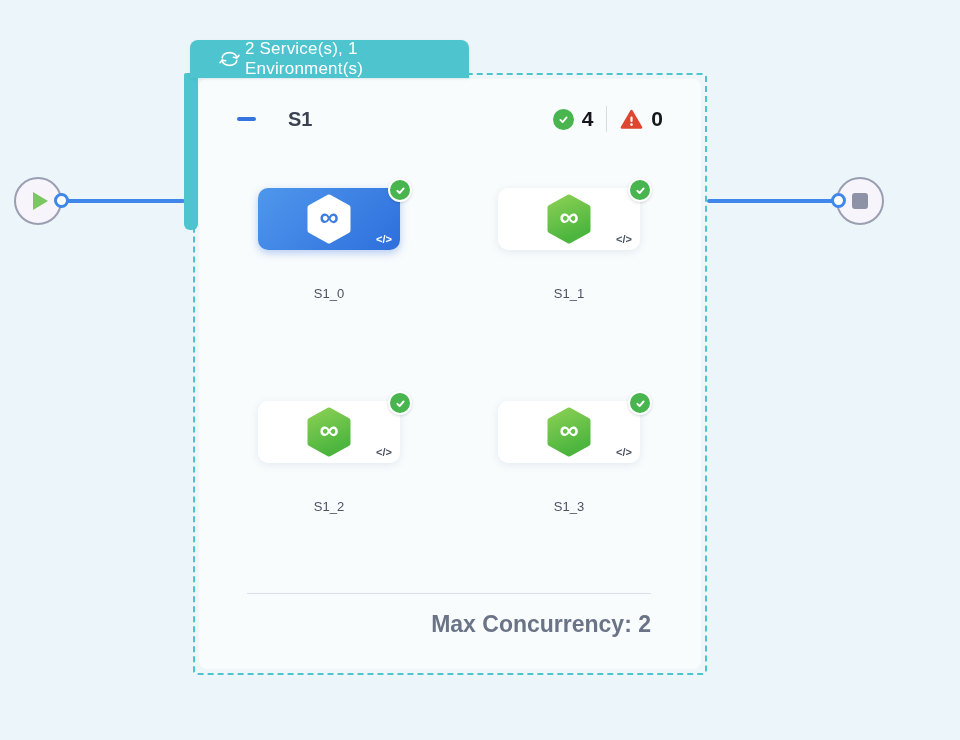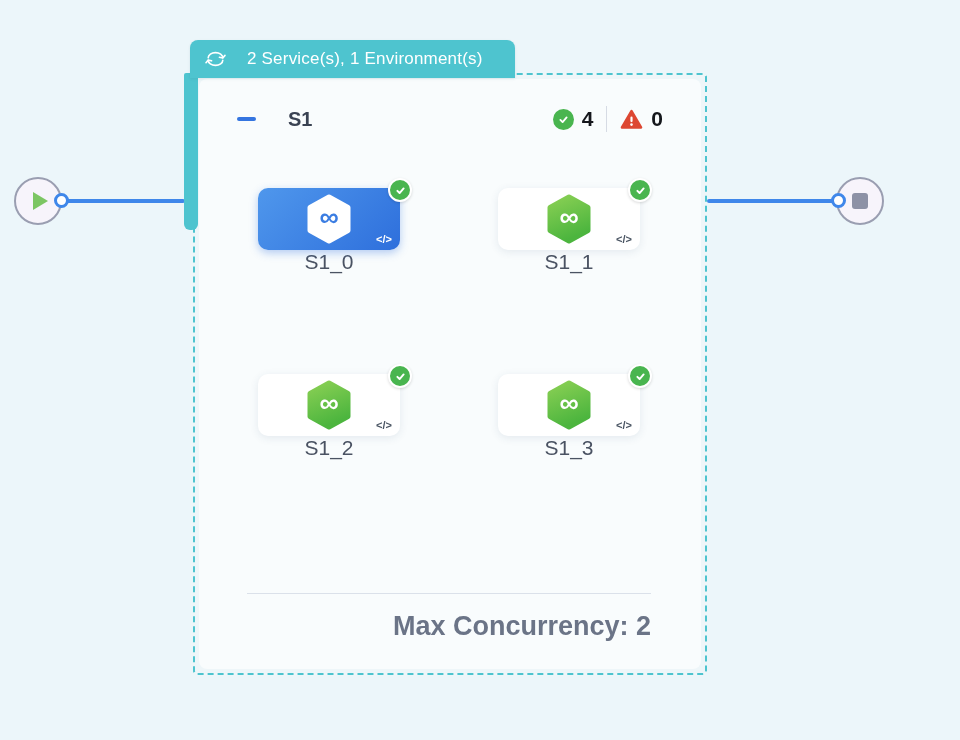--- a/index.html
+++ b/index.html
@@ -63,25 +63,25 @@
   }
   .tail {
     position: absolute; left: -11px; top: -2px;
     width: 14px; height: 157px;
     background: var(--teal, #4ec4cf);
     border-radius: 2px 0 6px 6px;
     z-index: 1;
   }
   .group-badge {
     position: absolute; left: -5px; top: -35px;
-    width: 325px; height: 38px;
+    width: 279px; height: 38px;
     background: var(--teal, #4ec4cf);
     border-radius: 8px 8px 0 0;
-    display: flex; align-items: center; gap: 20px;
-    padding: 0 14px;
+    display: flex; align-items: center; gap: 4px;
+    padding: 0 28px;
     color: #ffffff; font-size: 17px; font-weight: 500;
     letter-spacing: .2px;
     box-shadow: 0 1px 3px rgba(20,80,90,.10);
     z-index: 3;
   }
   .group-badge svg { flex: 0 0 auto; }
 
   
   .group-header {
     position: absolute; left: 42px; right: 42px; top: 22px; height: 44px;
@@ -141,30 +141,30 @@
     border: 2px solid #ffffff;
     display: flex; align-items: center; justify-content: center;
     box-shadow: 0 1px 3px rgba(0,0,0,0.15);
   }
   .code-glyph {
     position: absolute; right: 8px; bottom: 5px;
     font-size: 11px; font-weight: 600; color: #4a5563;
     font-family: "Liberation Sans", sans-serif;
   }
   .cell.selected .code-glyph { color: #ffffff; }
-  .svc-label { font-size: 21px; color: #4b5363; }
+  .svc-label { margin-top: 36px; font-size: 13px; color: #4b5363; }
 
   
   .footer-divider {
     position: absolute; left: 52px; right: 54px; top: 518px;
     height: 1px; background: #dbe1ea;
   }
   .footer-text {
     position: absolute; right: 54px; top: 536px;
-    font-size: 27px; font-weight: 700; color: #6b7487;
+    font-size: 23px; font-weight: 700; color: #6b7487;
   }
 </style>
 </head>
 <body>
 
 <svg width="0" height="0" style="position:absolute">
   <defs>
     <linearGradient id="hexGreen" x1="0" y1="0" x2="0.35" y2="1">
       <stop offset="0" stop-color="#8ad054"></stop>
       <stop offset="1" stop-color="#4cb53e"></stop>

